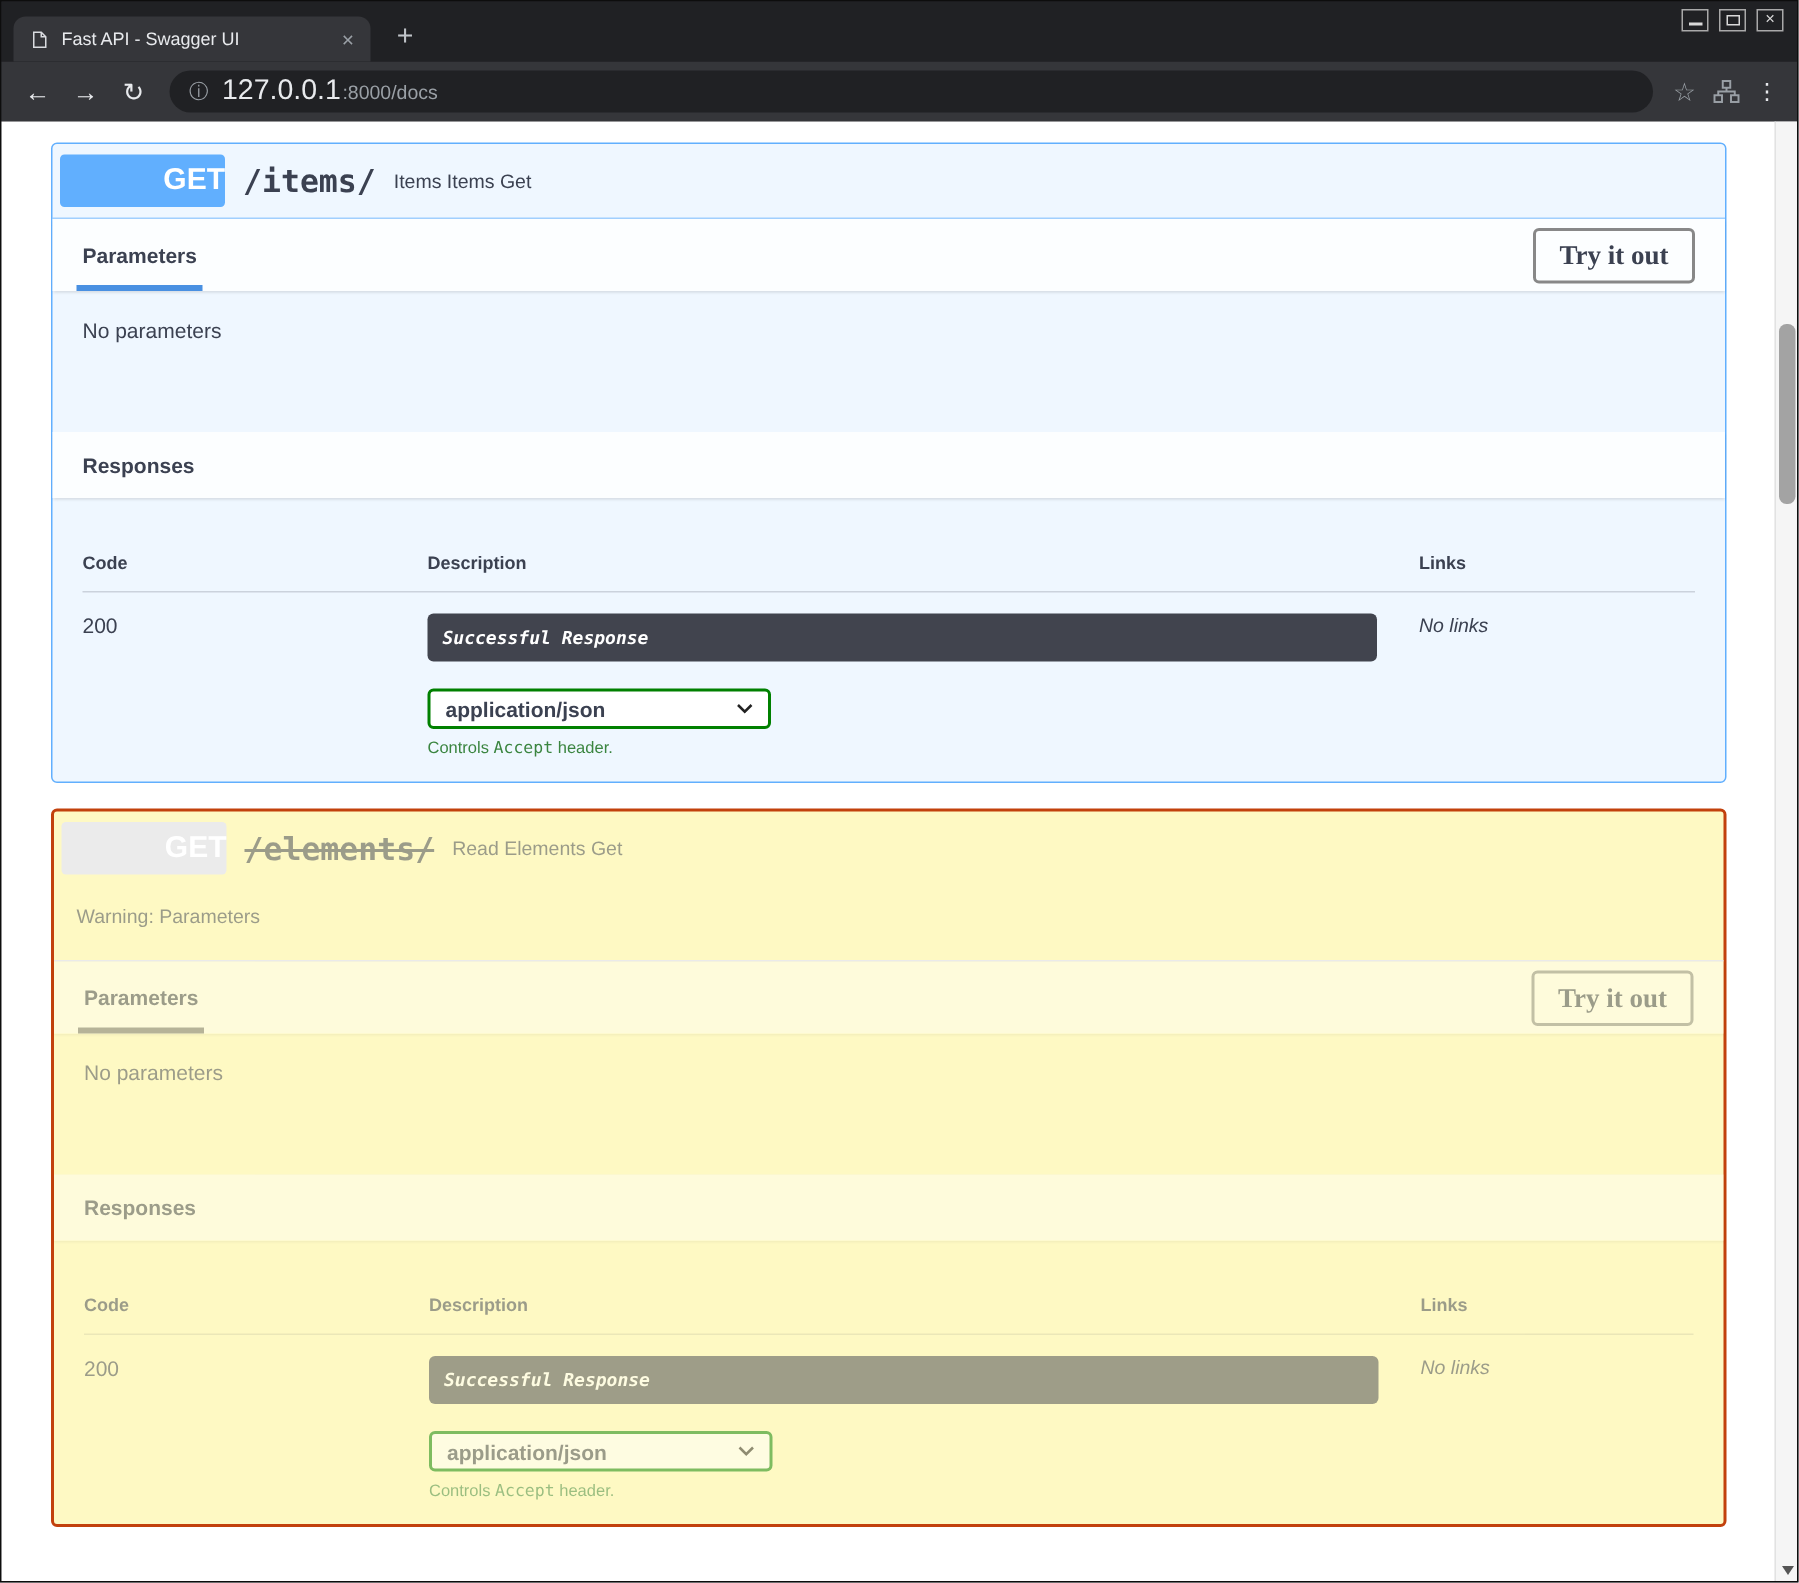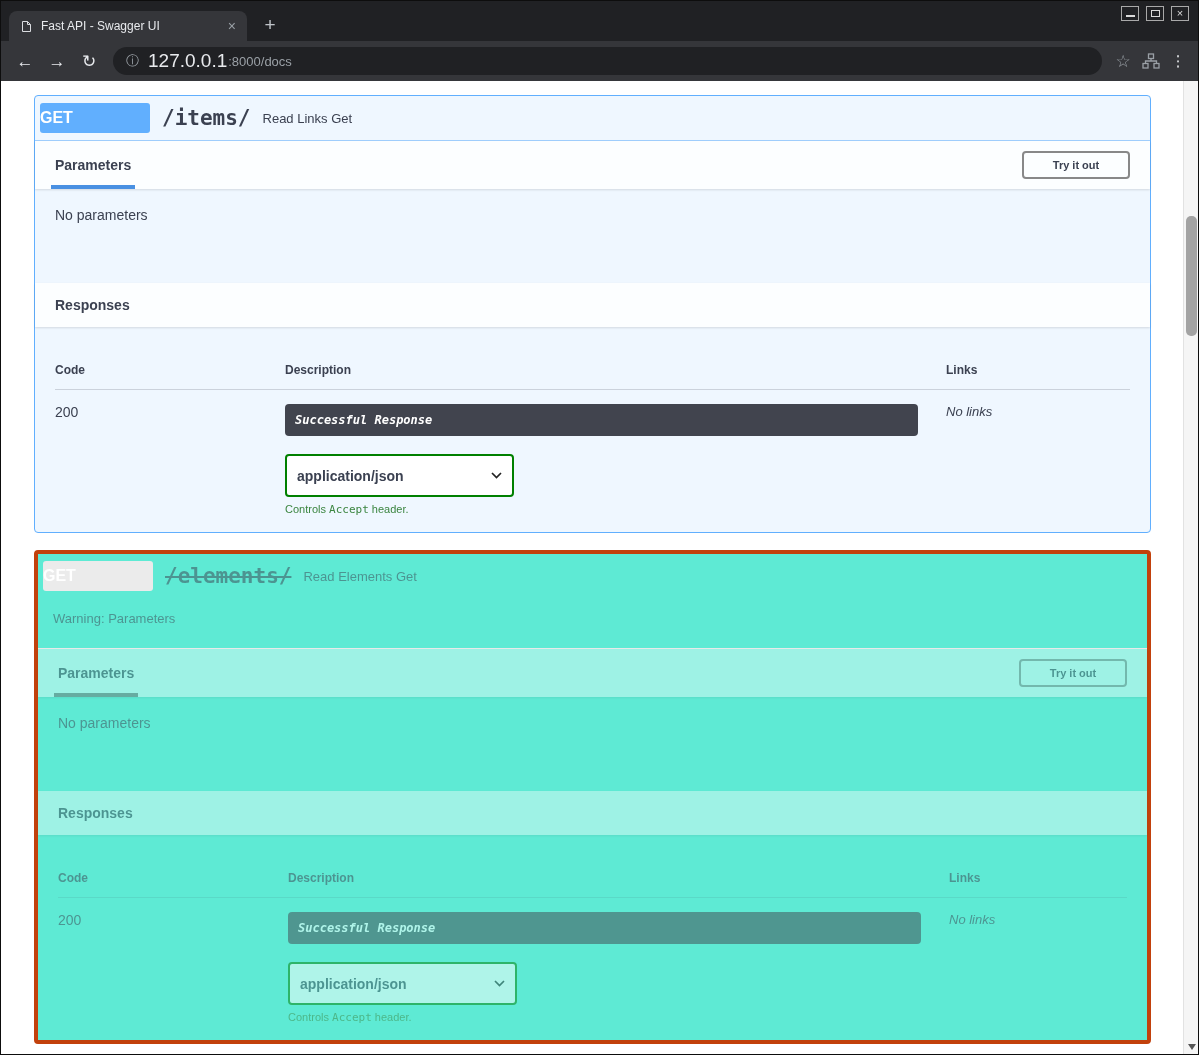--- a/index.html
+++ b/index.html
@@ -33,54 +33,54 @@
   
   .content { flex:1; background:#fff; position:relative; overflow:hidden; }
   .swagger { position:absolute; left:0; top:0; right:15px; bottom:0; padding:4px 32px 0 33px; }
 
   .tag-header { display:flex; align-items:center; justify-content:space-between; padding:8px 18px 8px 8px; border-bottom:1px solid rgba(59,65,81,.3); }
   .tag-title { font-size:24px; font-weight:bold; color:#3b4151; }
   .tag-chevron svg { display:block; }
 
   .opblock { border-radius:4px; margin-top:10px; }
   .opblock.get { border:1px solid #61affe; background:rgba(97,175,254,.1); margin-bottom:17px; }
-  .opblock.deprecated { border:4px solid #c2410c; background:#5eead4; }
+  .opblock.deprecated { border:2px solid #c2410c; background:#fef9c3; }
 
   .opblock-summary { display:flex; align-items:center; padding:7px 10px 7px 5px; }
   .get .opblock-summary { border-bottom:1px solid rgba(97,175,254,.55); }
-  .opblock-method { width:110px; padding:6px 0; text-align:left; border-radius:3px; color:#fff; font-weight:bold; font-size:16px; }
+  .opblock-method { width:110px; padding:6px 0; text-align:right; border-radius:3px; color:#fff; font-weight:bold; font-size:20px; }
   .get .opblock-method { background:#61affe; }
   .deprecated .opblock-method { background:#ebebeb; color:#fff; }
   .opblock-path { margin-left:12px; font-family:"DejaVu Sans Mono",monospace; font-size:21px; font-weight:bold; color:#3b4151; }
   .deprecated .opblock-path { text-decoration:line-through; }
   .opblock-summary-desc { margin-left:12px; font-size:13px; color:#3b4151; }
 
   .deprecated .summary-wrap { border-bottom:1px solid #eaeaea; }
   .deprecated-warning { padding:13px 15px 22px; font-size:13px; color:#3b4151; }
 
   .fade { opacity:.5; }
 
   .section-header { position:relative; height:48px; display:flex; align-items:center; justify-content:space-between; background:rgba(255,255,255,.8); padding:0 20px; box-shadow:0 1px 2px rgba(0,0,0,.12); }
   .section-title { font-size:14px; font-weight:bold; color:#3b4151; }
   .tab-underline { position:absolute; left:16px; bottom:0; width:84px; height:4px; background:#4990e2; }
   .deprecated .tab-underline { background:#6f6f6f; }
-  .try-btn { width:108px; padding:6px 0; text-align:center; border:2px solid #888; border-radius:4px; background:transparent; color:#3b4151; font-size:11px; font-weight:bold; font-family:Liberation Sans, sans-serif; }
+  .try-btn { width:108px; padding:6px 0; text-align:center; border:2px solid #888; border-radius:4px; background:transparent; color:#3b4151; font-size:18px; font-weight:bold; font-family:Liberation Serif, serif; }
 
   .params-body { padding:18px 20px 60px; font-size:14px; color:#3b4151; }
   .responses-header { height:44px; }
 
   .responses-body { padding:36px 20px 16px; }
   .resp-head { display:grid; grid-template-columns:230px 661px 1fr; font-size:12px; font-weight:bold; color:#3b4151; padding-bottom:12px; border-bottom:1px solid rgba(59,65,81,.2); }
   .resp-row { display:grid; grid-template-columns:230px 661px 1fr; padding-top:14px; }
   .resp-code { font-size:14px; color:#3b4151; }
   .resp-links { font-size:13px; font-style:italic; color:#3b4151; }
   .resp-desc-box { background:#41444e; color:#fff; border-radius:4px; padding:9px 10px; font-family:"DejaVu Sans Mono",monospace; font-size:12px; font-style:italic; font-weight:bold; margin-right:28px; }
   .deprecated .resp-desc-box { background:#41444e; }
 
-  .media-select { margin-top:18px; width:229px; height:43px; border:2px solid #008000; border-radius:4px; background:#fff; display:flex; align-items:center; justify-content:space-between; padding:0 10px; }
+  .media-select { margin-top:18px; width:229px; height:27px; border:2px solid #008000; border-radius:4px; background:#fff; display:flex; align-items:center; justify-content:space-between; padding:0 10px; }
   .media-select-value { font-size:14px; font-weight:bold; color:#3b4151; }
   .select-chevron svg { display:block; }
   .accept-msg { margin-top:6px; font-size:11px; color:#3b8540; }
   .accept-msg .mono { font-family:"DejaVu Sans Mono",monospace; }
 
   
   .scrollbar { position:absolute; top:0; right:0; width:15px; bottom:0; background:#f5f5f5; border-left:1px solid #e2e2e2; }
   .scroll-thumb { position:absolute; top:135px; left:2px; width:11px; height:120px; background:#a3a3a3; border-radius:5px; }
   .scroll-down { position:absolute; bottom:0; left:0; width:15px; height:15px; display:flex; align-items:center; justify-content:center; background:#f5f5f5; }
   .scroll-arrow { width:0; height:0; border-left:4px solid transparent; border-right:4px solid transparent; border-top:6px solid #555; }
@@ -137,21 +137,21 @@
   </div>
 
   <div class="content">
     <div class="swagger">
 
 
       <div class="opblock get">
         <div class="opblock-summary">
           <span class="opblock-method">GET</span>
           <span class="opblock-path">/items/</span>
-          <span class="opblock-summary-desc">Read Links Get</span>
+          <span class="opblock-summary-desc">Items Items Get</span>
         </div>
         <div class="opblock-body">
           <div class="section-header">
             <span class="section-title">Parameters</span>
             <span class="tab-underline"></span>
             <button class="try-btn">Try it out</button>
           </div>
           <div class="params-body">
             <span>No parameters</span>
           </div>

